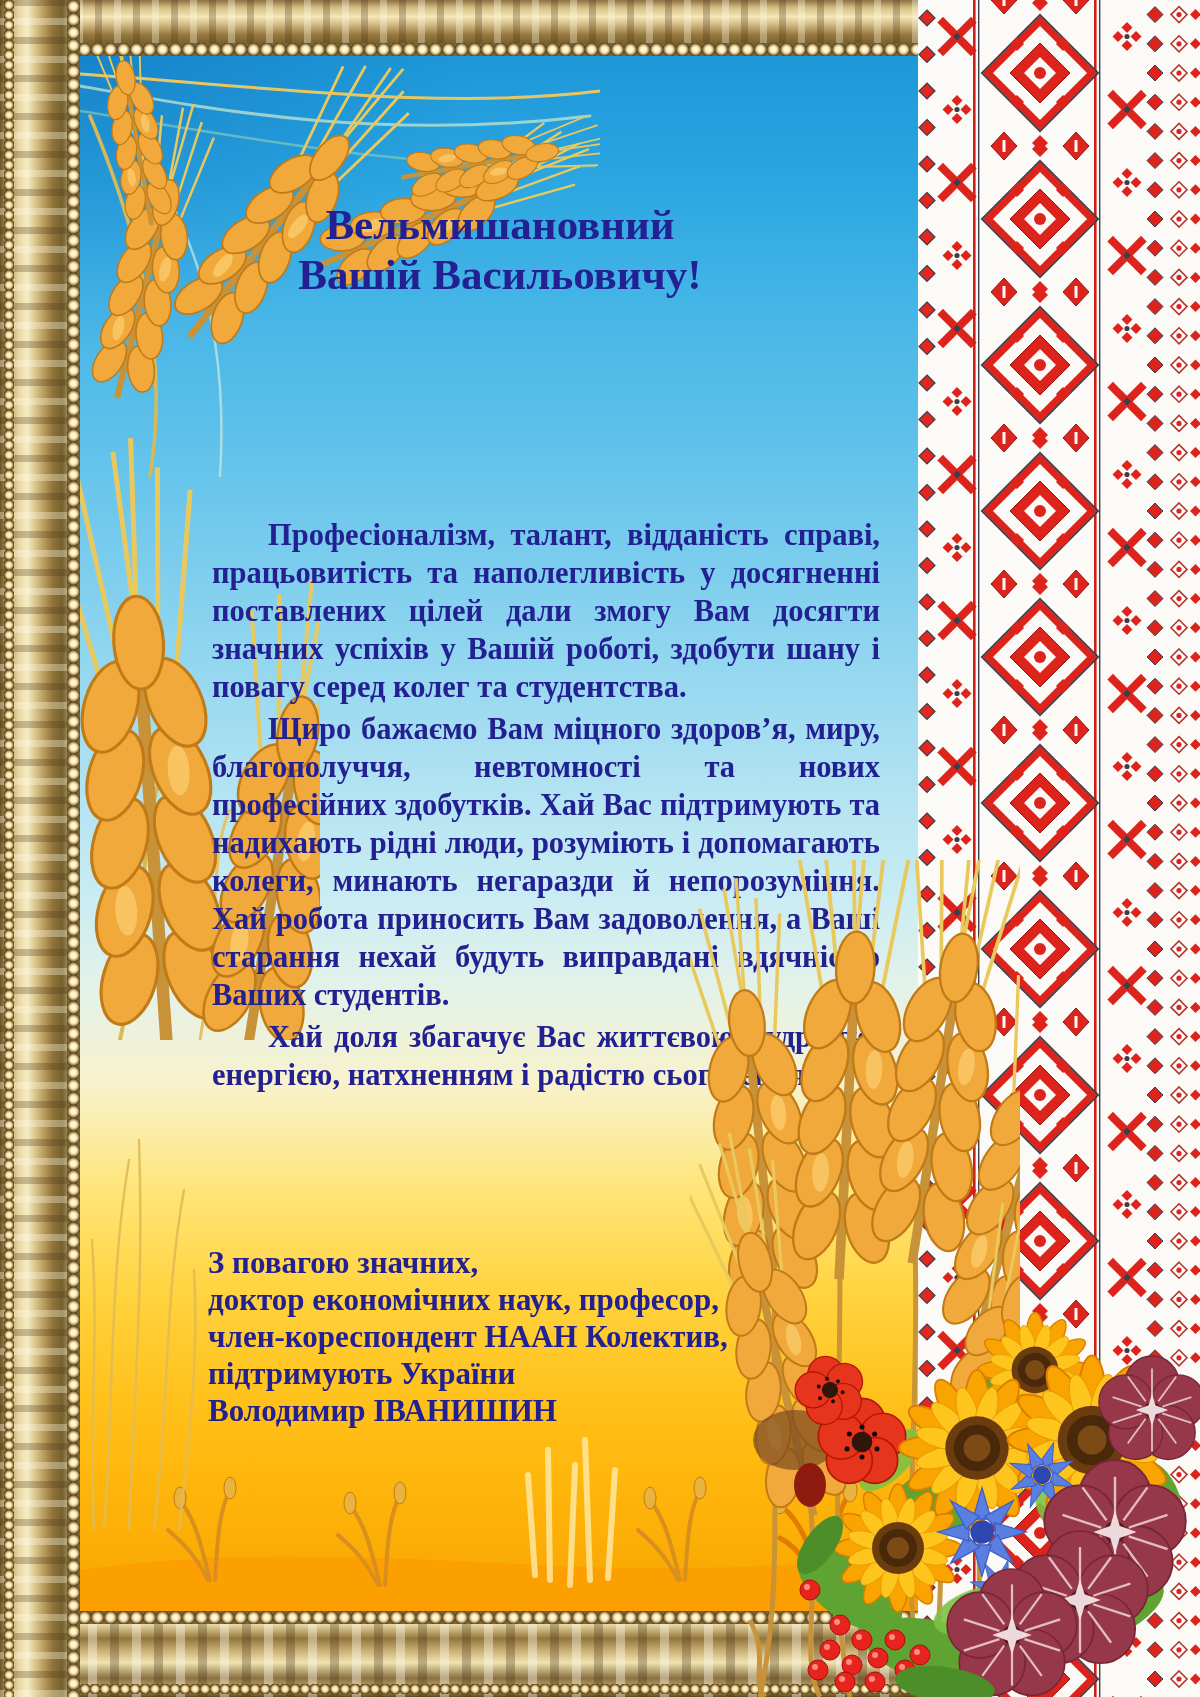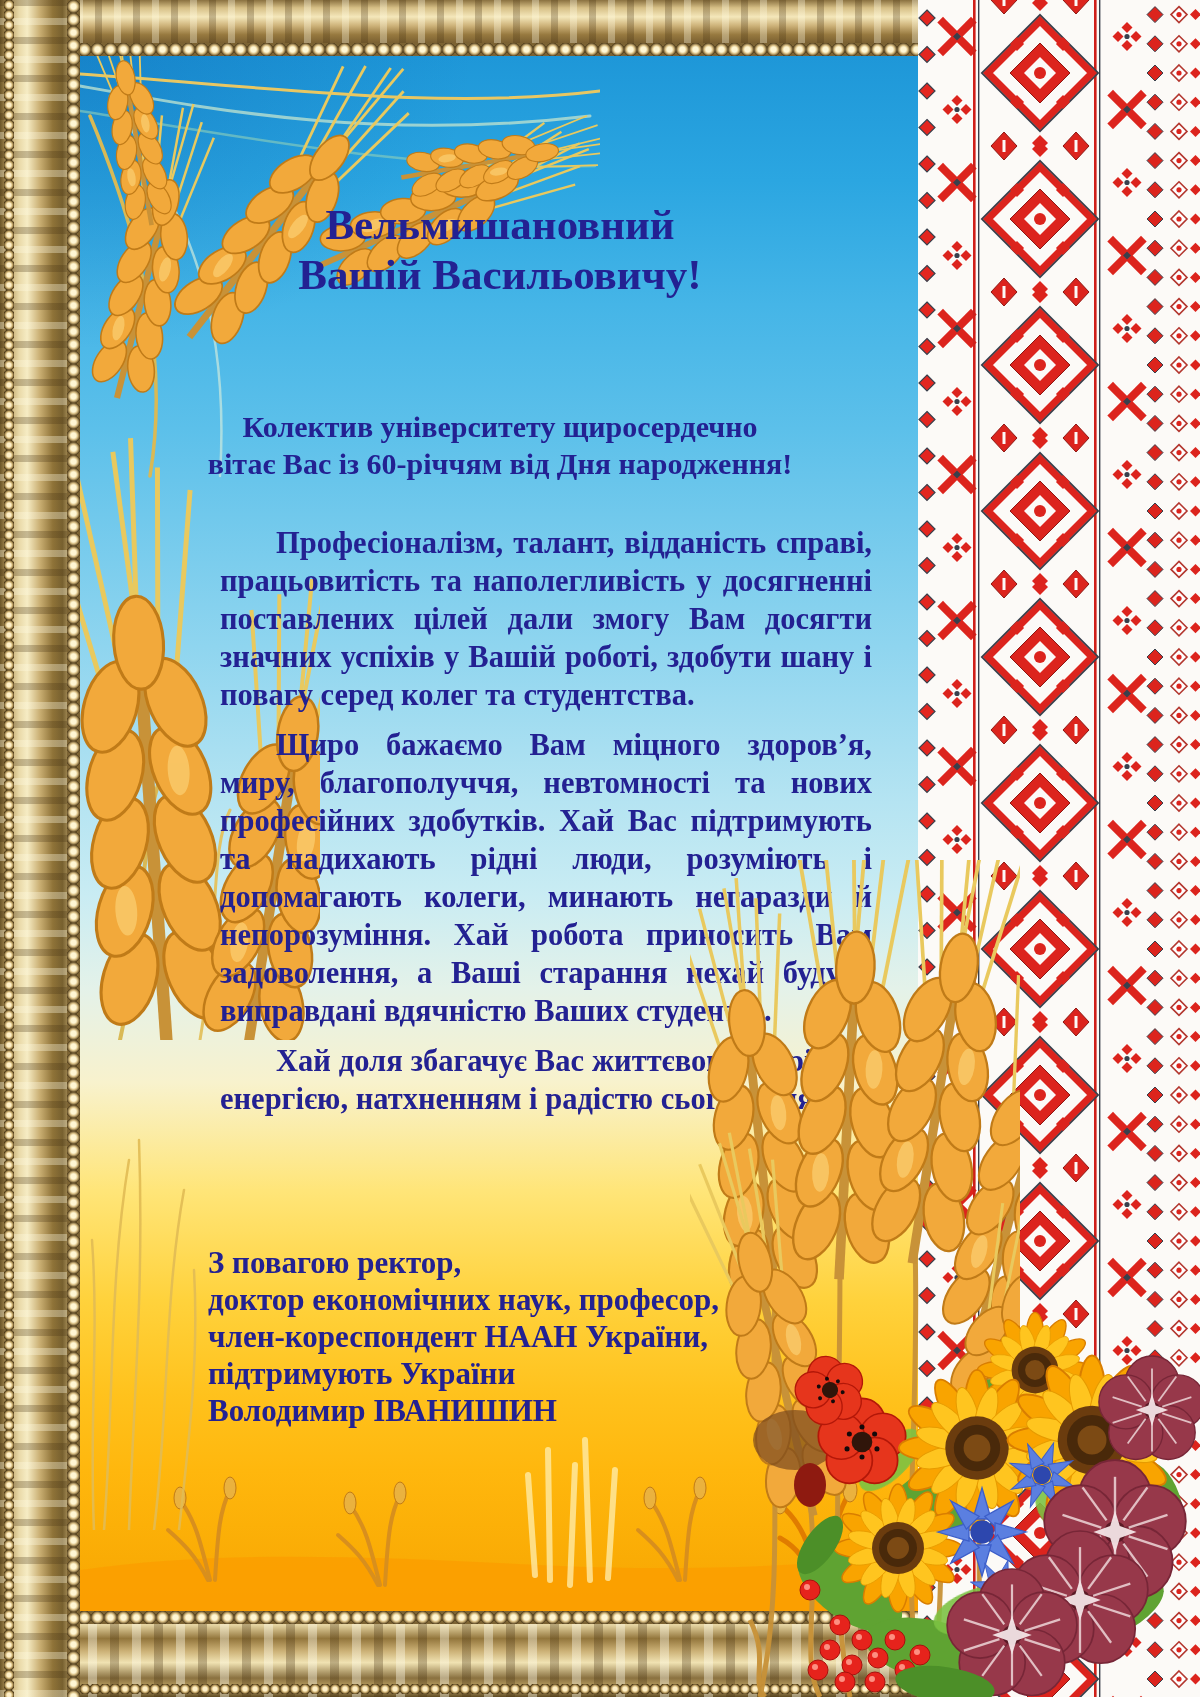--- a/index.html
+++ b/index.html
@@ -47,21 +47,21 @@
   .frame-bottom::after{content:"";position:absolute;left:0;right:0;bottom:3px;height:10px;
     background-image:radial-gradient(circle at 5px 5px,#fff0c8 2px,#c8ab6c 3.5px,#4e3a18 5.2px,rgba(0,0,0,0) 6px);
     background-size:10px 10px;}
   
   .txt{color:#232192;font-weight:bold;position:absolute;z-index:5;}
   .heading{left:170px;top:200px;width:660px;text-align:center;font-size:43px;line-height:50px;}
   .heading div{white-space:nowrap;}
   .greeting{left:170px;top:408px;width:660px;text-align:center;font-size:30px;line-height:37px;}
   .greeting div{white-space:nowrap;}
   .bodytext{left:208px;top:512px;width:676px;font-size:30.5px;line-height:38px;text-align:justify;}
-  .bodytext p{margin:12px;text-indent:56px;}
+  .bodytext p{margin:4px;text-indent:56px;}
   .signature{left:208px;top:1244px;width:620px;font-size:31px;line-height:37px;}
   .signature div{white-space:nowrap;}
   
   .field{left:80px;top:1380px;}
   .wheat-topleft{left:80px;top:56px;}
   .wheat-left{left:80px;top:380px;}
   .grass-left{left:84px;top:1100px;}
   .embroidery{left:918px;top:0;z-index:2;}
   .wheat-right{left:690px;top:860px;z-index:3;}
   .flowers{left:690px;top:1290px;z-index:4;}
@@ -172,33 +172,29 @@
         <path d="M70 430 C85 310 80 200 100 90"></path>
         <path d="M10 430 C5 320 15 240 8 140"></path>
         <path d="M95 430 C105 340 115 260 110 170"></path>
       </g>
     </svg>
 
     <div class="txt heading">
       <div>Вельмишановний</div>
       <div>Вашій Васильовичу!</div>
     </div>
-    <div class="txt greeting">
-      <div>Колектив університету щиросердечно</div>
-      <div>вітає Вас із 60-річчям від Дня народження!</div>
-    </div>
     <div class="txt bodytext">
       <p>Професіоналізм, талант, відданість справі, працьовитість та наполегливість у досягненні поставлених цілей дали змогу Вам досягти значних успіхів у Вашій роботі, здобути шану і повагу серед колег та студентства.</p>
       <p>Щиро бажаємо Вам міцного здоров’я, миру, благополуччя, невтомності та нових професійних здобутків. Хай Вас підтримують та надихають рідні люди, розуміють і допомагають колеги, минають негаразди й непорозуміння. Хай робота приносить Вам задоволення, а Ваші старання нехай будуть виправдані вдячністю Ваших студентів.</p>
       <p>Хай доля збагачує Вас життєвою мудрістю, енергією, натхненням і радістю сьогодення!</p>
     </div>
     <div class="txt signature">
-      <div>З повагою ректор,</div>
+      <div>З повагою значних,</div>
       <div>доктор економічних наук, професор,</div>
-      <div>член-кореспондент НААН України,</div>
+      <div>член-кореспондент НААН Колектив,</div>
       <div>підтримують України</div>
       <div>Володимир ІВАНИШИН</div>
     </div>
 
     <div class="frame frame-top"></div>
     <div class="frame frame-bottom"></div>
     <div class="frame frame-left"></div>
   </div>
 
   <svg class="embroidery" width="282" height="1697" viewBox="0 0 282 1697">

